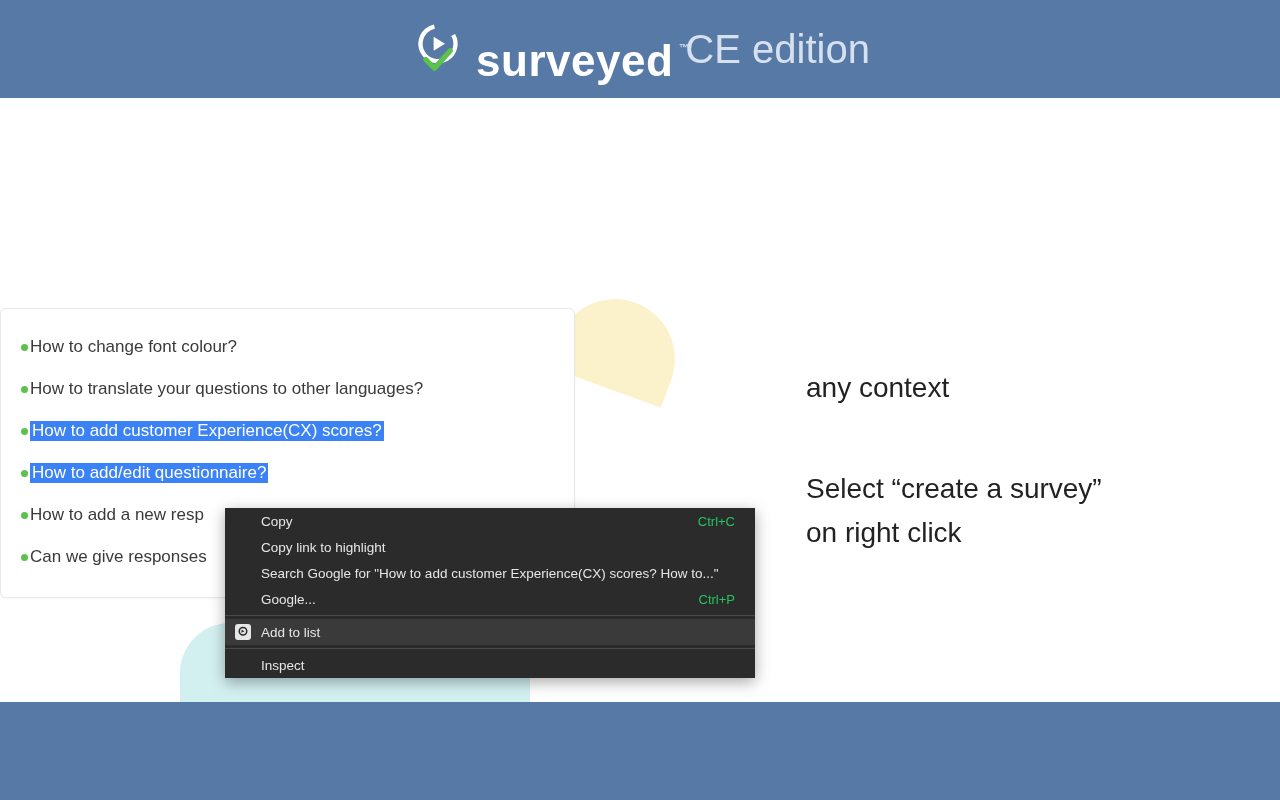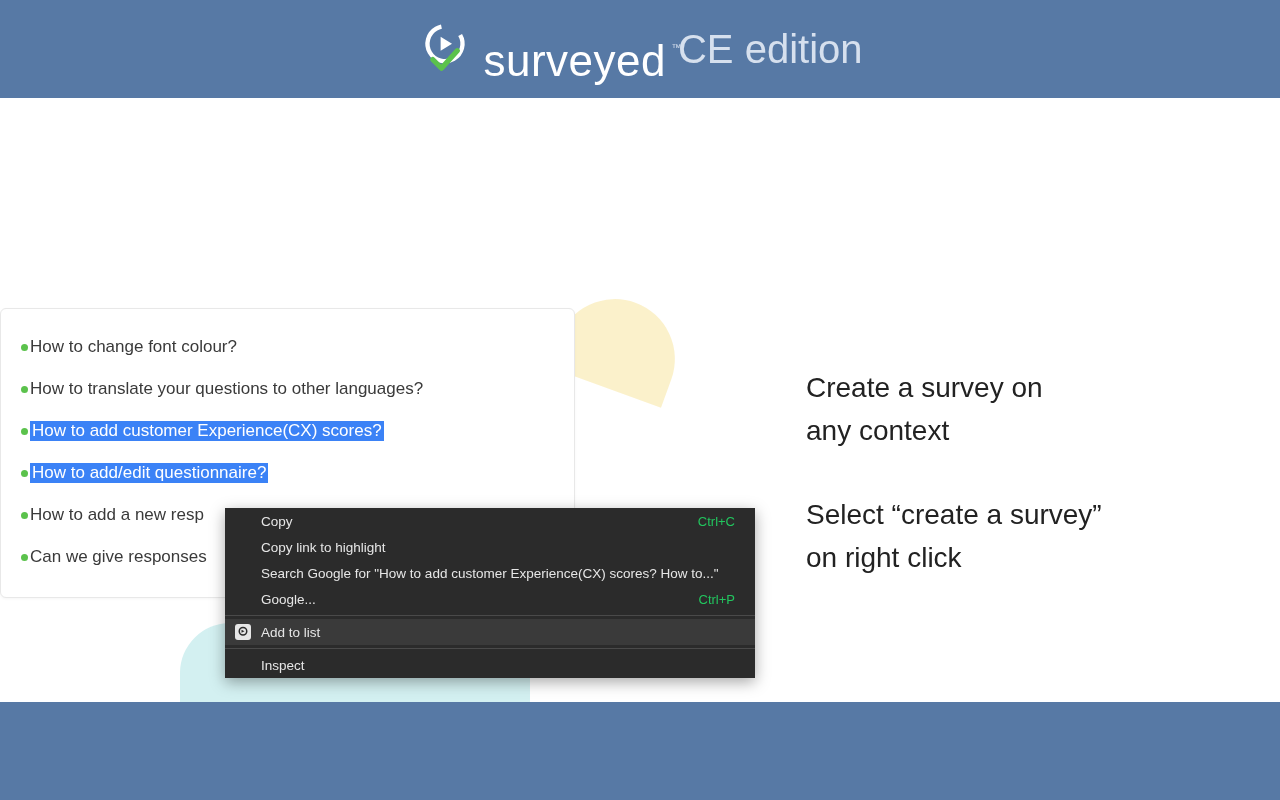--- a/index.html
+++ b/index.html
@@ -18,21 +18,21 @@
     align-items: center;
     gap: 10px;
   }
   .logo-icon {
     width: 56px; height: 56px; position: relative;
   }
   .logo-icon svg { width: 100%; height: 100%; }
   .brand {
     font-size: 44px;
     color: #ffffff;
-    font-weight: 400;
+    font-weight: 700;
     letter-spacing: 0.5px;
     position: relative;
     margin-top: 23px;
   }
   .brand .tm {
     font-size: 10px;
     position: absolute;
     top: 6px;
     right: -16px;
     color: #d6e0ee;
@@ -157,21 +157,21 @@
     position: absolute;
     left: 806px;
     top: 268px;
     width: 420px;
     color: #222;
     font-size: 28px;
     line-height: 1.55;
     font-weight: 400;
   }
   .right-text .para2 {
-    margin-top: 40px;
+    margin-top: 58px;
   }
 </style>
 </head>
 <body>
 
 <div class="header">
   <div class="logo-wrap">
     <span class="logo-icon">
       <svg viewBox="0 0 64 64">
         <circle cx="32" cy="26" r="20" fill="none" stroke="#ffffff" stroke-width="5" stroke-dasharray="100 30" transform="rotate(-30 32 26)"></circle>
@@ -251,21 +251,20 @@
     </div>
     <div class="cm-sep"></div>
     <div class="cm-item">
       <span>Inspect</span>
       <span class="shortcut"></span>
     </div>
   </div>
 
   <div class="right-text">
     <div>
-      <div>Create a survey on</div>
       <div>any context</div>
     </div>
     <div class="para2">
       <div>Select “create a survey”</div>
       <div>on right click</div>
     </div>
   </div>
 
 </div>
 

